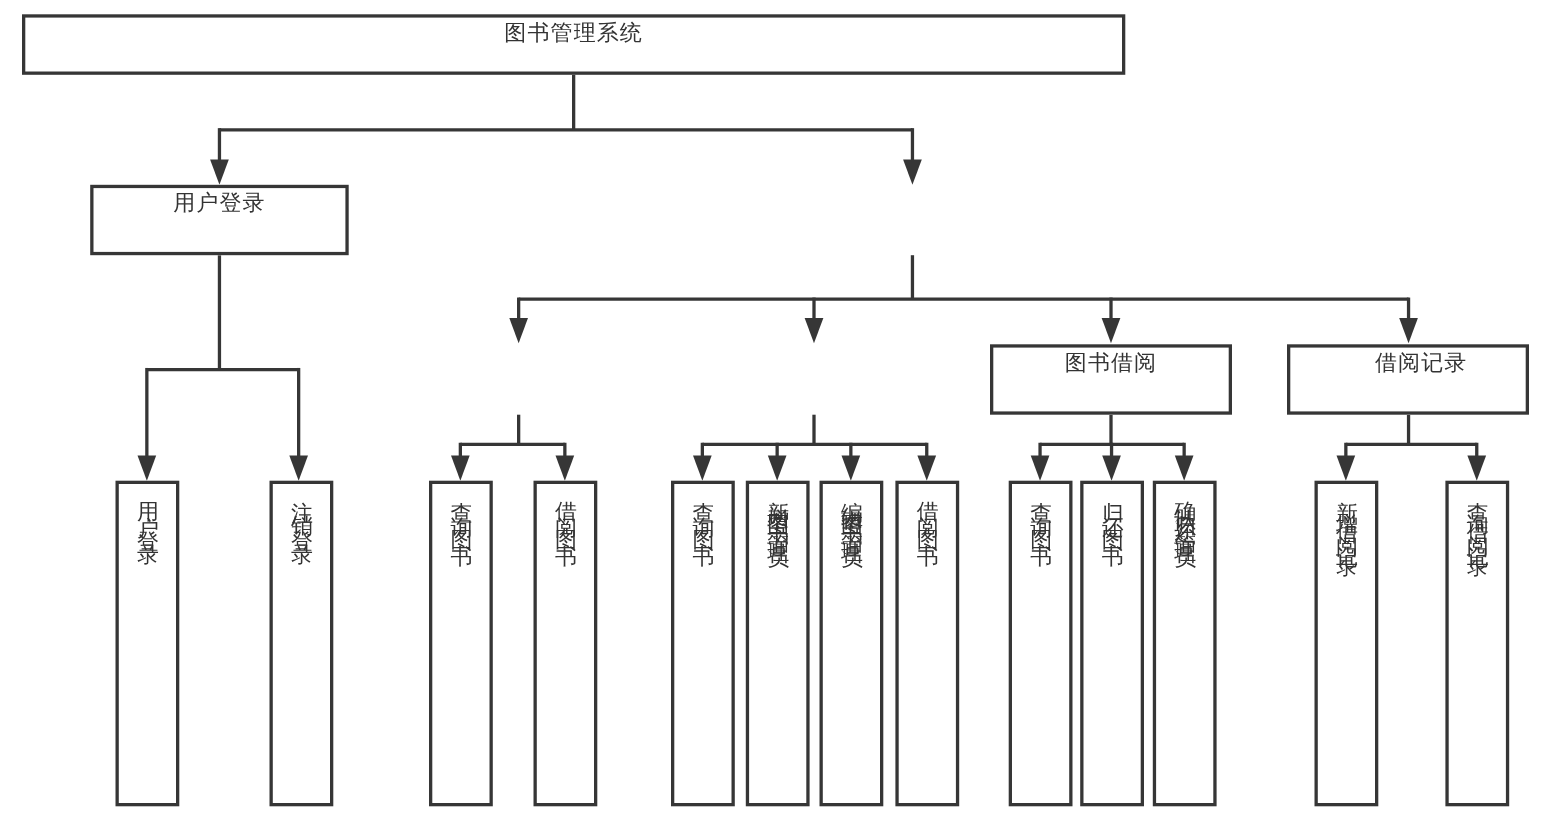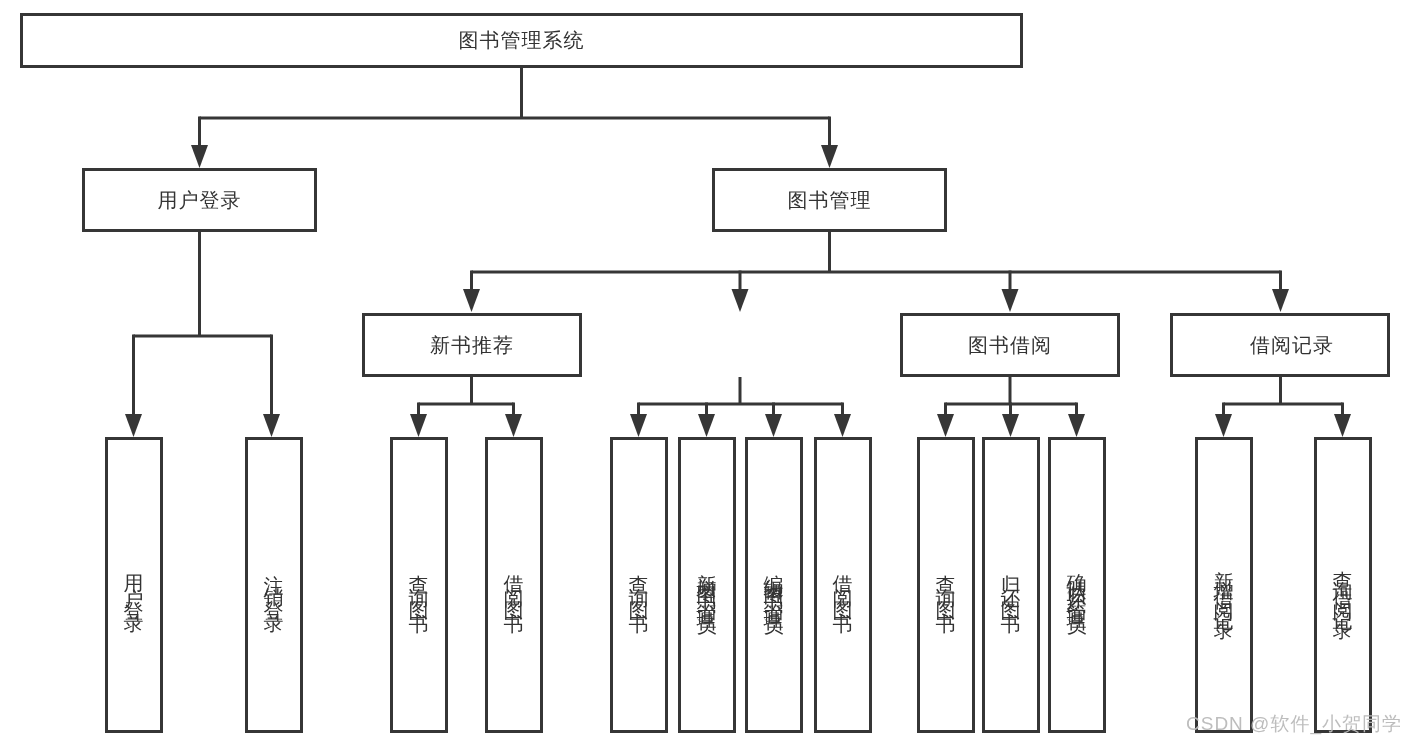--- a/index.html
+++ b/index.html
@@ -10,21 +10,21 @@
     font-family:"Liberation Sans","DejaVu Sans",sans-serif;
     overflow:hidden;
   }
   .connectors{position:absolute;left:0;top:0;width:1405px;height:747px;z-index:1;}
   .node{
     position:absolute;
     box-sizing:border-box;
     background:#ffffff;
     border:3px solid #363636;
     color:#333333;
-    display:flex;align-items:center;justify-content:center;
+    display:flex;align-items:flex-start;justify-content:center;
     z-index:2;
     font-size:20px;
     letter-spacing:1px;
   }
   .root{left:20px;top:13px;width:1003px;height:55px;}
   .lvl2{top:168px;width:235px;height:64px;}
   .lvl3{top:313px;width:220px;height:64px;}
   .leaf{top:437px;width:58px;height:296px;}
   .leaf .vtext{
     writing-mode:vertical-rl;
@@ -112,27 +112,21 @@
     <polygon points="1334,414 1351,414 1342.5,437" stroke="none"></polygon>
   </svg>
 
   <div class="node root">
     <span>图书管理系统</span>
   </div>
 
   <div class="node lvl2" style="left:82px;">
     <span>用户登录</span>
   </div>
-  <div class="node lvl2" style="left:712px;">
-    <span>图书管理</span>
-  </div>
 
-  <div class="node lvl3" style="left:362px;">
-    <span>新书推荐</span>
-  </div>
   <div class="node lvl3" style="left:900px;">
     <span>图书借阅</span>
   </div>
   <div class="node lvl3" style="left:1170px;padding-left:24px;">
     <span>借阅记录</span>
   </div>
 
   <div class="node leaf sp-wide" style="left:105px;">
     <span class="vtext">用户登录</span>
   </div>
@@ -170,15 +164,14 @@
     <span class="vtext">确认归还（管理员）</span>
   </div>
 
   <div class="node leaf sp-mid" style="left:1195px;">
     <span class="vtext">新增借阅记录</span>
   </div>
   <div class="node leaf sp-mid" style="left:1314px;">
     <span class="vtext">查询借阅记录</span>
   </div>
 
-  <div class="watermark">CSDN @软件_小贺同学</div>
 
 </div>
 
 </body></html>

